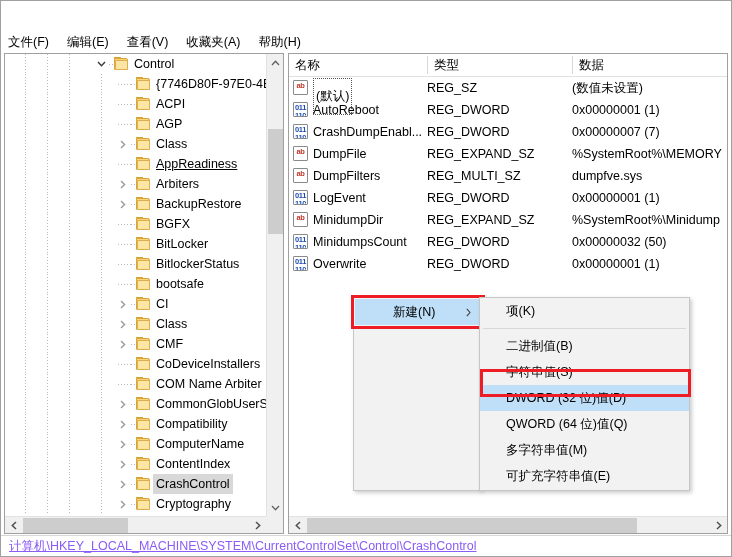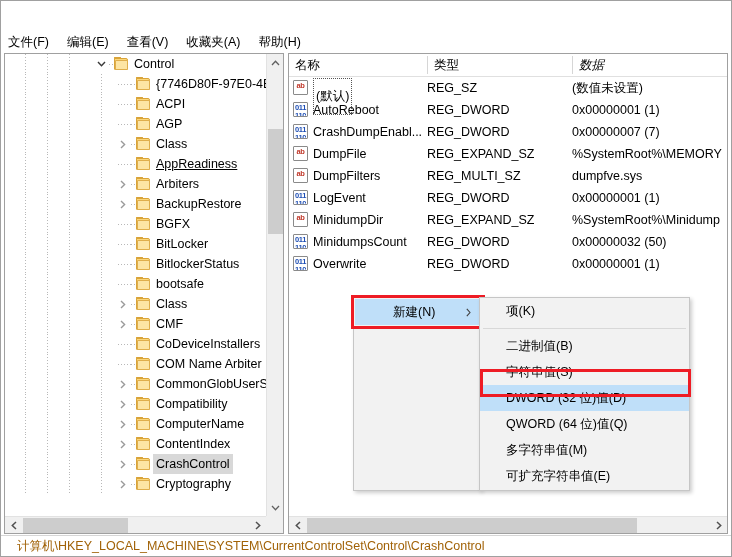--- a/index.html
+++ b/index.html
@@ -254,21 +254,21 @@
     border: 3px solid #ee1c25; z-index: 43; pointer-events: none;
   }
 
   
   .statusbar {
     position: absolute; left: 0; bottom: 0; width: 730px; height: 21px;
     background: #ffffff; border-top: 1px solid #d6d6d6;
     display: flex; align-items: center;
   }
   .status-text {
-    font-size: 12.5px; color: #a16207; padding-left: 16px; white-space: nowrap;
+    font-size: 12.5px; color: #8b5cf6; padding-left: 8px; white-space: nowrap; text-decoration: underline;
   }
 </style>
 </head>
 <body>
 
 <div id="app">
 
 
   <div class="menubar">
     <div class="menu-item">文件(F)</div>
@@ -475,20 +475,38 @@
                 <svg width="6" height="9" viewBox="0 0 6 9">
                   <polyline points="1,1 4.6,4.5 1,8" fill="none" stroke="#9a9a9a" stroke-width="1.4"></polyline>
                 </svg>
               </div>
               <div class="hguide" style="left: 126px; width: 5px; top: 10px;"></div>
               <div class="folder" style="left: 131px; top: 3px;">
                 <div class="f-tab"></div>
                 <div class="f-back"></div>
                 <div class="f-front"></div>
               </div>
+              <div class="tlabel" style="left: 151px;">CI</div>
+            </div>
+            <div class="tnode">
+              <div class="guide" style="left: 20px;"></div>
+              <div class="guide" style="left: 42px;"></div>
+              <div class="guide" style="left: 64px;"></div>
+              <div class="guide" style="left: 96px;"></div>
+              <div class="chev" style="left: 110px;">
+                <svg width="6" height="9" viewBox="0 0 6 9">
+                  <polyline points="1,1 4.6,4.5 1,8" fill="none" stroke="#9a9a9a" stroke-width="1.4"></polyline>
+                </svg>
+              </div>
+              <div class="hguide" style="left: 126px; width: 5px; top: 10px;"></div>
+              <div class="folder" style="left: 131px; top: 3px;">
+                <div class="f-tab"></div>
+                <div class="f-back"></div>
+                <div class="f-front"></div>
+              </div>
               <div class="tlabel" style="left: 151px;">Class</div>
             </div>
             <div class="tnode">
               <div class="guide" style="left: 20px;"></div>
               <div class="guide" style="left: 42px;"></div>
               <div class="guide" style="left: 64px;"></div>
               <div class="guide" style="left: 96px;"></div>
               <div class="chev" style="left: 110px;">
                 <svg width="6" height="9" viewBox="0 0 6 9">
                   <polyline points="1,1 4.6,4.5 1,8" fill="none" stroke="#9a9a9a" stroke-width="1.4"></polyline>
@@ -672,21 +690,21 @@
     </div>
 
     <div class="splitter"></div>
 
     <div class="list-pane">
       <div class="lv-header">
         <div class="lv-col" style="left:0px;width:138px;">名称</div>
         <div class="col-div" style="left:138px;"></div>
         <div class="lv-col" style="left:139px;width:144px;">类型</div>
         <div class="col-div" style="left:283px;"></div>
-        <div class="lv-col" style="left:284px;width:154px;font-style:italic;">数据</div>
+        <div class="lv-col" style="left:284px;width:154px;">数据</div>
       </div>
 
       <div class="lv-body">
         <div id="lv-rows">
             <div class="lv-row">
               <div class="vicon str">
                 <span class="l1">ab</span>
               </div>
               <div class="vname focus">(默认)</div>
               <div class="vtype">REG_SZ</div>

